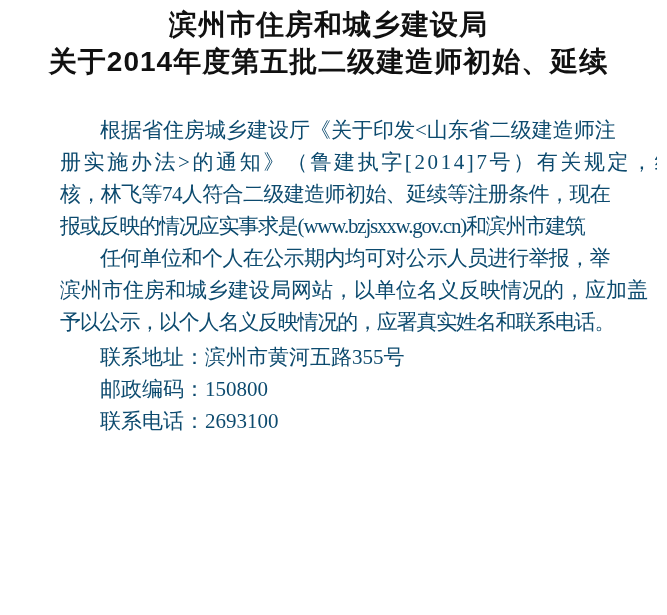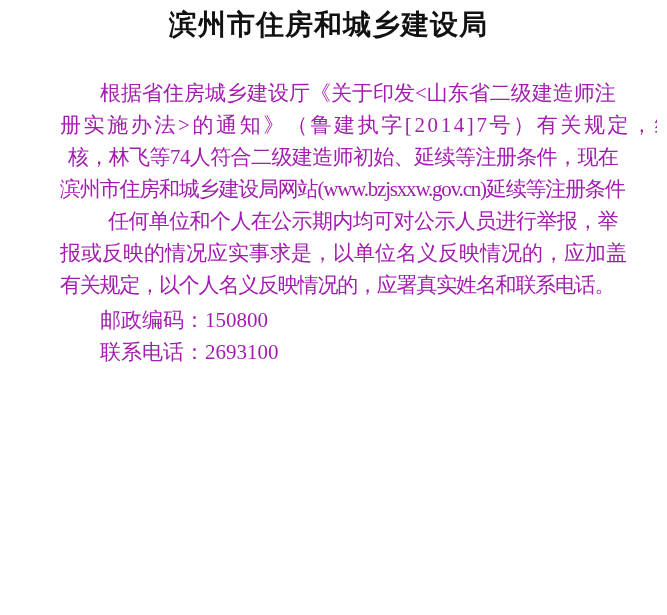--- a/index.html
+++ b/index.html
@@ -24,58 +24,60 @@
     line-height: 37px;
     letter-spacing: 1px;
     color: #111111;
   }
   .doc-body {
     margin: 34px 0 0 60px;
     width: 560px;
     font-family: "Liberation Serif", serif;
     font-size: 21px;
     line-height: 32px;
-    color: #a21caf;
+    color: #0c4a6e;
   }
   .b-line {
     white-space: nowrap;
   }
   .indent {
     text-indent: 40px;
   }
   .sp-plus  { letter-spacing:  2.6px; }  
-  .sp-m1    { letter-spacing: -0.6px; margin-left: 8px; }  
+  .sp-m1    { letter-spacing: -0.6px; }  
   .sp-m2    { letter-spacing: -1.2px; }  
   .contact-section { margin-top: 3px; }
 </style>
 </head>
 <body>
 
 <div class="page">
 
   <header class="doc-title">
     <div class="t-line">滨州市住房和城乡建设局</div>
+    <div class="t-line">关于2014年度第五批二级建造师初始、延续</div>
   </header>
 
   <main class="doc-body">
 
     <section>
       <div class="b-line indent">根据省住房城乡建设厅《关于印发&lt;山东省二级建造师注</div>
       <div class="b-line sp-plus">册实施办法&gt;的通知》（鲁建执字[2014]7号）有关规定，经审</div>
       <div class="b-line sp-m1">核，林飞等74人符合二级建造师初始、延续等注册条件，现在</div>
-      <div class="b-line sp-m2">滨州市住房和城乡建设局网站(www.bzjsxxw.gov.cn)延续等注册条件</div>
+      <div class="b-line sp-m2">报或反映的情况应实事求是(www.bzjsxxw.gov.cn)和滨州市建筑</div>
     </section>
 
     <section>
       <div class="b-line indent sp-m1">任何单位和个人在公示期内均可对公示人员进行举报，举</div>
-      <div class="b-line">报或反映的情况应实事求是，以单位名义反映情况的，应加盖</div>
-      <div class="b-line sp-m2">有关规定，以个人名义反映情况的，应署真实姓名和联系电话。</div>
+      <div class="b-line">滨州市住房和城乡建设局网站，以单位名义反映情况的，应加盖</div>
+      <div class="b-line sp-m2">予以公示，以个人名义反映情况的，应署真实姓名和联系电话。</div>
     </section>
 
     <section class="contact-section">
+      <div class="b-line indent">联系地址：滨州市黄河五路355号</div>
       <div class="b-line indent">邮政编码：150800</div>
       <div class="b-line indent">联系电话：2693100</div>
     </section>
 
     <section>
     </section>
 
   </main>
 </div>
 

